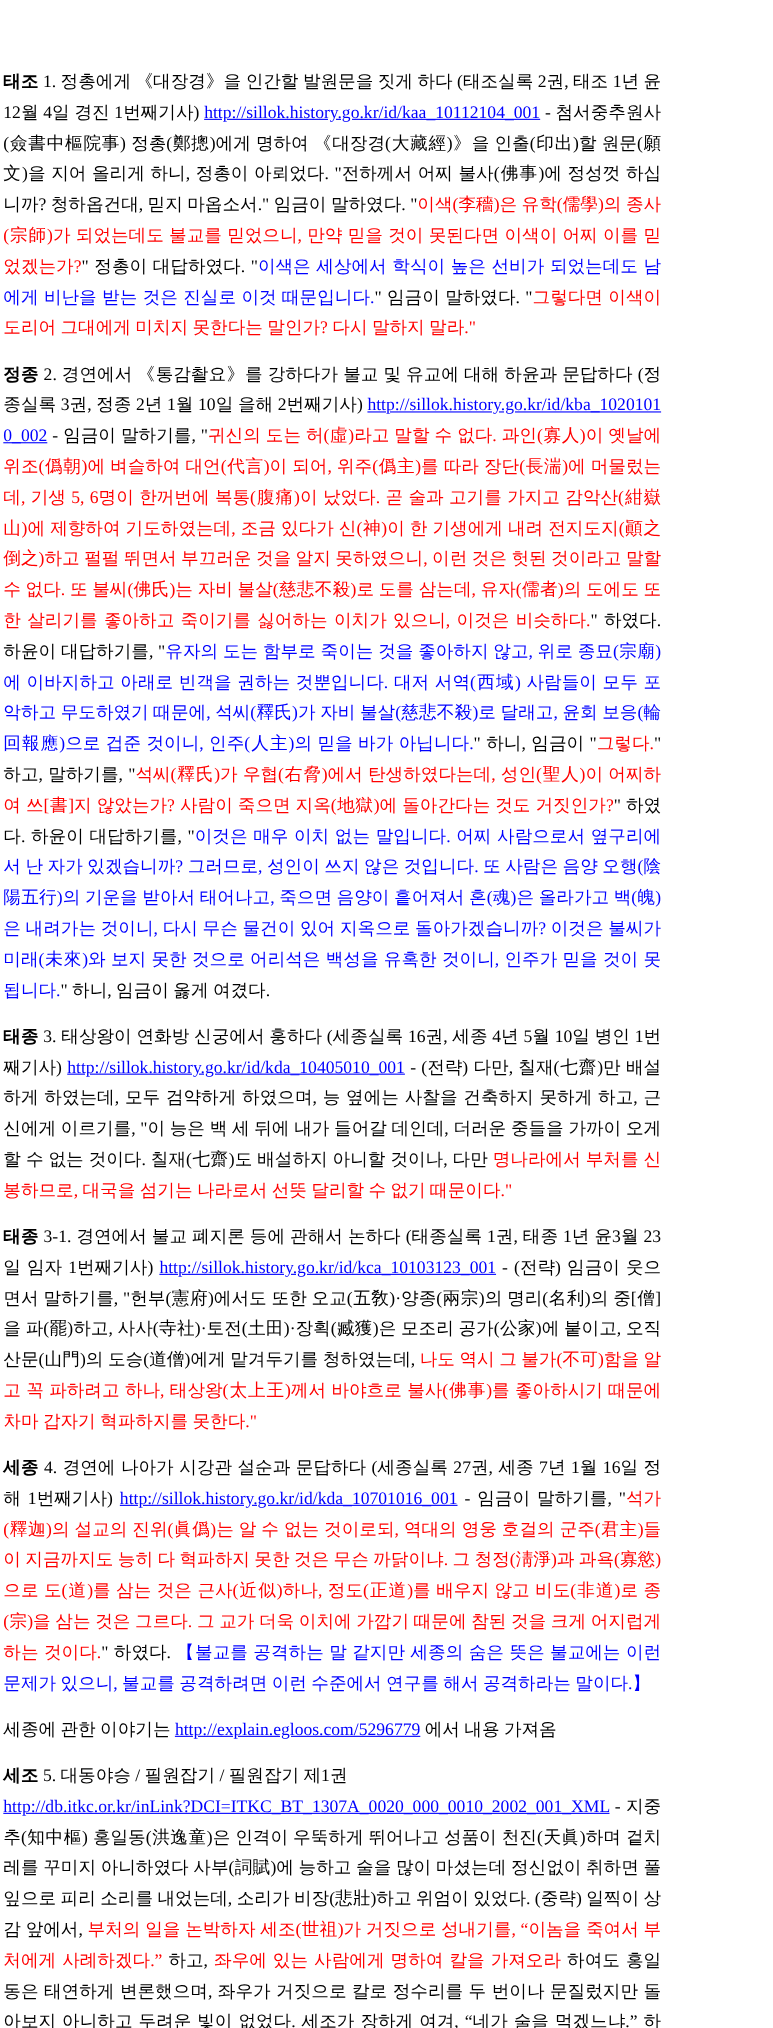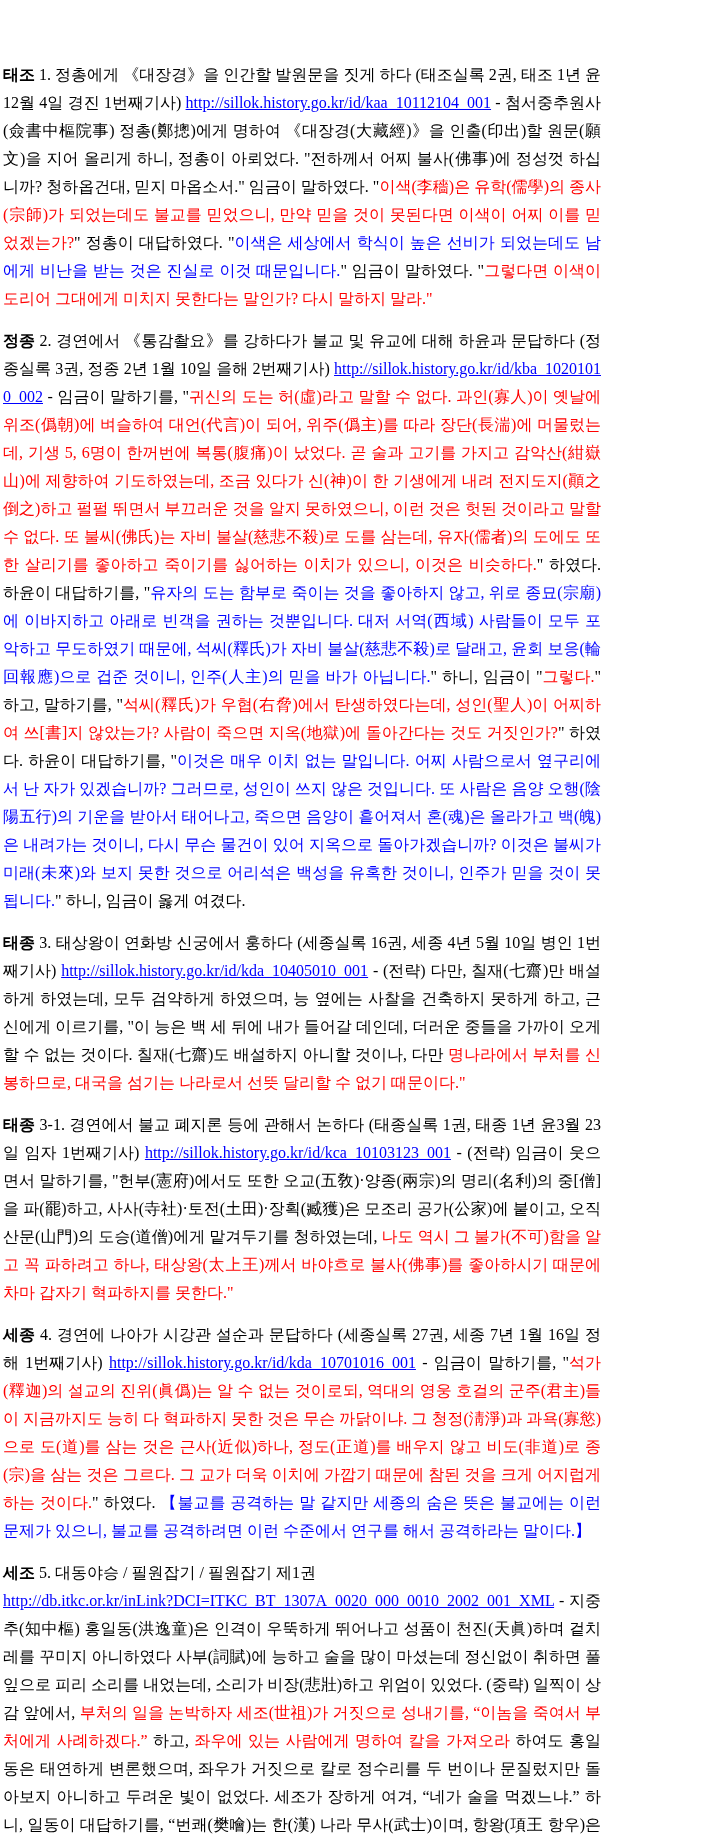--- a/index.html
+++ b/index.html
@@ -35,14 +35,15 @@
 </style>
 </head>
 <body>
 
 <div class="doc">
     <p><span class="seg-bold">태조</span><span class="seg-black"> 1. 정총에게 《대장경》을 인간할 발원문을 짓게 하다 (태조실록 2권, 태조 1년 윤12월 4일 경진 1번째기사) </span><a href="#" class="seg-link">http://sillok.history.go.kr/id/kaa_10112104_001</a><span class="seg-black"> - 첨서중추원사(僉書中樞院事) 정총(鄭摠)에게 명하여 《대장경(大藏經)》을 인출(印出)할 원문(願文)을 지어 올리게 하니, 정총이 아뢰었다. "전하께서 어찌 불사(佛事)에 정성껏 하십니까? 청하옵건대, 믿지 마옵소서." 임금이 말하였다. "</span><span class="seg-red">이색(李穡)은 유학(儒學)의 종사(宗師)가 되었는데도 불교를 믿었으니, 만약 믿을 것이 못된다면 이색이 어찌 이를 믿었겠는가?</span><span class="seg-black">" 정총이 대답하였다. "</span><span class="seg-blue">이색은 세상에서 학식이 높은 선비가 되었는데도 남에게 비난을 받는 것은 진실로 이것 때문입니다.</span><span class="seg-black">" 임금이 말하였다. "</span><span class="seg-red">그렇다면 이색이 도리어 그대에게 미치지 못한다는 말인가? 다시 말하지 말라."</span></p>
     <p><span class="seg-bold">정종</span><span class="seg-black"> 2. 경연에서 《통감촬요》를 강하다가 불교 및 유교에 대해 하윤과 문답하다 (정종실록 3권, 정종 2년 1월 10일 을해 2번째기사) </span><a href="#" class="seg-link">http://sillok.history.go.kr/id/kba_10201010_002</a><span class="seg-black"> - 임금이 말하기를, "</span><span class="seg-red">귀신의 도는 허(虛)라고 말할 수 없다. 과인(寡人)이 옛날에 위조(僞朝)에 벼슬하여 대언(代言)이 되어, 위주(僞主)를 따라 장단(長湍)에 머물렀는데, 기생 5, 6명이 한꺼번에 복통(腹痛)이 났었다. 곧 술과 고기를 가지고 감악산(紺嶽山)에 제향하여 기도하였는데, 조금 있다가 신(神)이 한 기생에게 내려 전지도지(顚之倒之)하고 펄펄 뛰면서 부끄러운 것을 알지 못하였으니, 이런 것은 헛된 것이라고 말할 수 없다. 또 불씨(佛氏)는 자비 불살(慈悲不殺)로 도를 삼는데, 유자(儒者)의 도에도 또한 살리기를 좋아하고 죽이기를 싫어하는 이치가 있으니, 이것은 비슷하다.</span><span class="seg-black">" 하였다. 하윤이 대답하기를, "</span><span class="seg-blue">유자의 도는 함부로 죽이는 것을 좋아하지 않고, 위로 종묘(宗廟)에 이바지하고 아래로 빈객을 권하는 것뿐입니다. 대저 서역(西域) 사람들이 모두 포악하고 무도하였기 때문에, 석씨(釋氏)가 자비 불살(慈悲不殺)로 달래고, 윤회 보응(輪回報應)으로 겁준 것이니, 인주(人主)의 믿을 바가 아닙니다.</span><span class="seg-black">" 하니, 임금이 "</span><span class="seg-red">그렇다.</span><span class="seg-black">" 하고, 말하기를, "</span><span class="seg-red">석씨(釋氏)가 우협(右脅)에서 탄생하였다는데, 성인(聖人)이 어찌하여 쓰[書]지 않았는가? 사람이 죽으면 지옥(地獄)에 돌아간다는 것도 거짓인가?</span><span class="seg-black">" 하였다. 하윤이 대답하기를, "</span><span class="seg-blue">이것은 매우 이치 없는 말입니다. 어찌 사람으로서 옆구리에서 난 자가 있겠습니까? 그러므로, 성인이 쓰지 않은 것입니다. 또 사람은 음양 오행(陰陽五行)의 기운을 받아서 태어나고, 죽으면 음양이 흩어져서 혼(魂)은 올라가고 백(魄)은 내려가는 것이니, 다시 무슨 물건이 있어 지옥으로 돌아가겠습니까? 이것은 불씨가 미래(未來)와 보지 못한 것으로 어리석은 백성을 유혹한 것이니, 인주가 믿을 것이 못됩니다.</span><span class="seg-black">" 하니, 임금이 옳게 여겼다.</span></p>
     <p><span class="seg-bold">태종</span><span class="seg-black"> 3. 태상왕이 연화방 신궁에서 훙하다 (세종실록 16권, 세종 4년 5월 10일 병인 1번째기사) </span><a href="#" class="seg-link">http://sillok.history.go.kr/id/kda_10405010_001</a><span class="seg-black"> - (전략) 다만, 칠재(七齋)만 배설하게 하였는데, 모두 검약하게 하였으며, 능 옆에는 사찰을 건축하지 못하게 하고, 근신에게 이르기를, "이 능은 백 세 뒤에 내가 들어갈 데인데, 더러운 중들을 가까이 오게 할 수 없는 것이다. 칠재(七齋)도 배설하지 아니할 것이나, 다만 </span><span class="seg-red">명나라에서 부처를 신봉하므로, 대국을 섬기는 나라로서 선뜻 달리할 수 없기 때문이다."</span></p>
     <p><span class="seg-bold">태종</span><span class="seg-black"> 3-1. 경연에서 불교 폐지론 등에 관해서 논하다 (태종실록 1권, 태종 1년 윤3월 23일 임자 1번째기사) </span><a href="#" class="seg-link">http://sillok.history.go.kr/id/kca_10103123_001</a><span class="seg-black"> - (전략) 임금이 웃으면서 말하기를, "헌부(憲府)에서도 또한 오교(五敎)·양종(兩宗)의 명리(名利)의 중[僧]을 파(罷)하고, 사사(寺社)·토전(土田)·장획(臧獲)은 모조리 공가(公家)에 붙이고, 오직 산문(山門)의 도승(道僧)에게 맡겨두기를 청하였는데, </span><span class="seg-red">나도 역시 그 불가(不可)함을 알고 꼭 파하려고 하나, 태상왕(太上王)께서 바야흐로 불사(佛事)를 좋아하시기 때문에 차마 갑자기 혁파하지를 못한다."</span></p>
     <p><span class="seg-bold">세종</span><span class="seg-black"> 4. 경연에 나아가 시강관 설순과 문답하다 (세종실록 27권, 세종 7년 1월 16일 정해 1번째기사) </span><a href="#" class="seg-link">http://sillok.history.go.kr/id/kda_10701016_001</a><span class="seg-black"> - 임금이 말하기를, "</span><span class="seg-red">석가(釋迦)의 설교의 진위(眞僞)는 알 수 없는 것이로되, 역대의 영웅 호걸의 군주(君主)들이 지금까지도 능히 다 혁파하지 못한 것은 무슨 까닭이냐. 그 청정(淸淨)과 과욕(寡慾)으로 도(道)를 삼는 것은 근사(近似)하나, 정도(正道)를 배우지 않고 비도(非道)로 종(宗)을 삼는 것은 그르다. 그 교가 더욱 이치에 가깝기 때문에 참된 것을 크게 어지럽게 하는 것이다.</span><span class="seg-black">" 하였다. </span><span class="seg-blue">【불교를 공격하는 말 같지만 세종의 숨은 뜻은 불교에는 이런 문제가 있으니, 불교를 공격하려면 이런 수준에서 연구를 해서 공격하라는 말이다.】</span></p>
+    <p><span class="seg-black">세종에 관한 이야기는 </span><a href="#" class="seg-link">http://explain.egloos.com/5296779</a><span class="seg-black"> 에서 내용 가져옴</span></p>
     <p><span class="seg-bold">세조</span><span class="seg-black"> 5. 대동야승 / 필원잡기 / 필원잡기 제1권</span><br><a href="#" class="seg-link">http://db.itkc.or.kr/inLink?DCI=ITKC_BT_1307A_0020_000_0010_2002_001_XML</a><span class="seg-black"> - 지중추(知中樞) 홍일동(洪逸童)은 인격이 우뚝하게 뛰어나고 성품이 천진(天眞)하며 겉치레를 꾸미지 아니하였다 사부(詞賦)에 능하고 술을 많이 마셨는데 정신없이 취하면 풀잎으로 피리 소리를 내었는데, 소리가 비장(悲壯)하고 위엄이 있었다. (중략) 일찍이 상감 앞에서, </span><span class="seg-red">부처의 일을 논박하자 세조(世祖)가 거짓으로 성내기를, “이놈을 죽여서 부처에게 사례하겠다.”</span><span class="seg-black"> 하고, </span><span class="seg-red">좌우에 있는 사람에게 명하여 칼을 가져오라</span><span class="seg-black"> 하여도 홍일동은 태연하게 변론했으며, 좌우가 거짓으로 칼로 정수리를 두 번이나 문질렀지만 돌아보지 아니하고 두려운 빛이 없었다. 세조가 장하게 여겨, “네가 술을 먹겠느냐.” 하니, 일동이 대답하기를, “번쾌(樊噲)는 한(漢) 나라 무사(武士)이며, 항왕(項王 항우)은 다른 나라의 군주였는데도 항왕이 주는 한 동이 술과 돼지다리 하나를 사양치 않았는데, 하물며 성상께서 주시는 것이겠습니까.” 하였다. 은 항아리에 술을 가득히 담아 내려주었는데 그는 힘차게 마셨다. 상감이 이르기를, “죽음을 두려워하느냐.” 하니, 홍일동이 대답하기를, “죽는 것이 마땅하면 죽고, 사는 것이 마땅하면 사는 것인데, 감히 죽고 사는 것으로써 그 마음을 바꾸겠습니까.” 하니, 상감이 기뻐하여 초구(貂裘) 한 벌을 주어서 위로하였다.</span></p>
   </div>
 
 </body></html>

